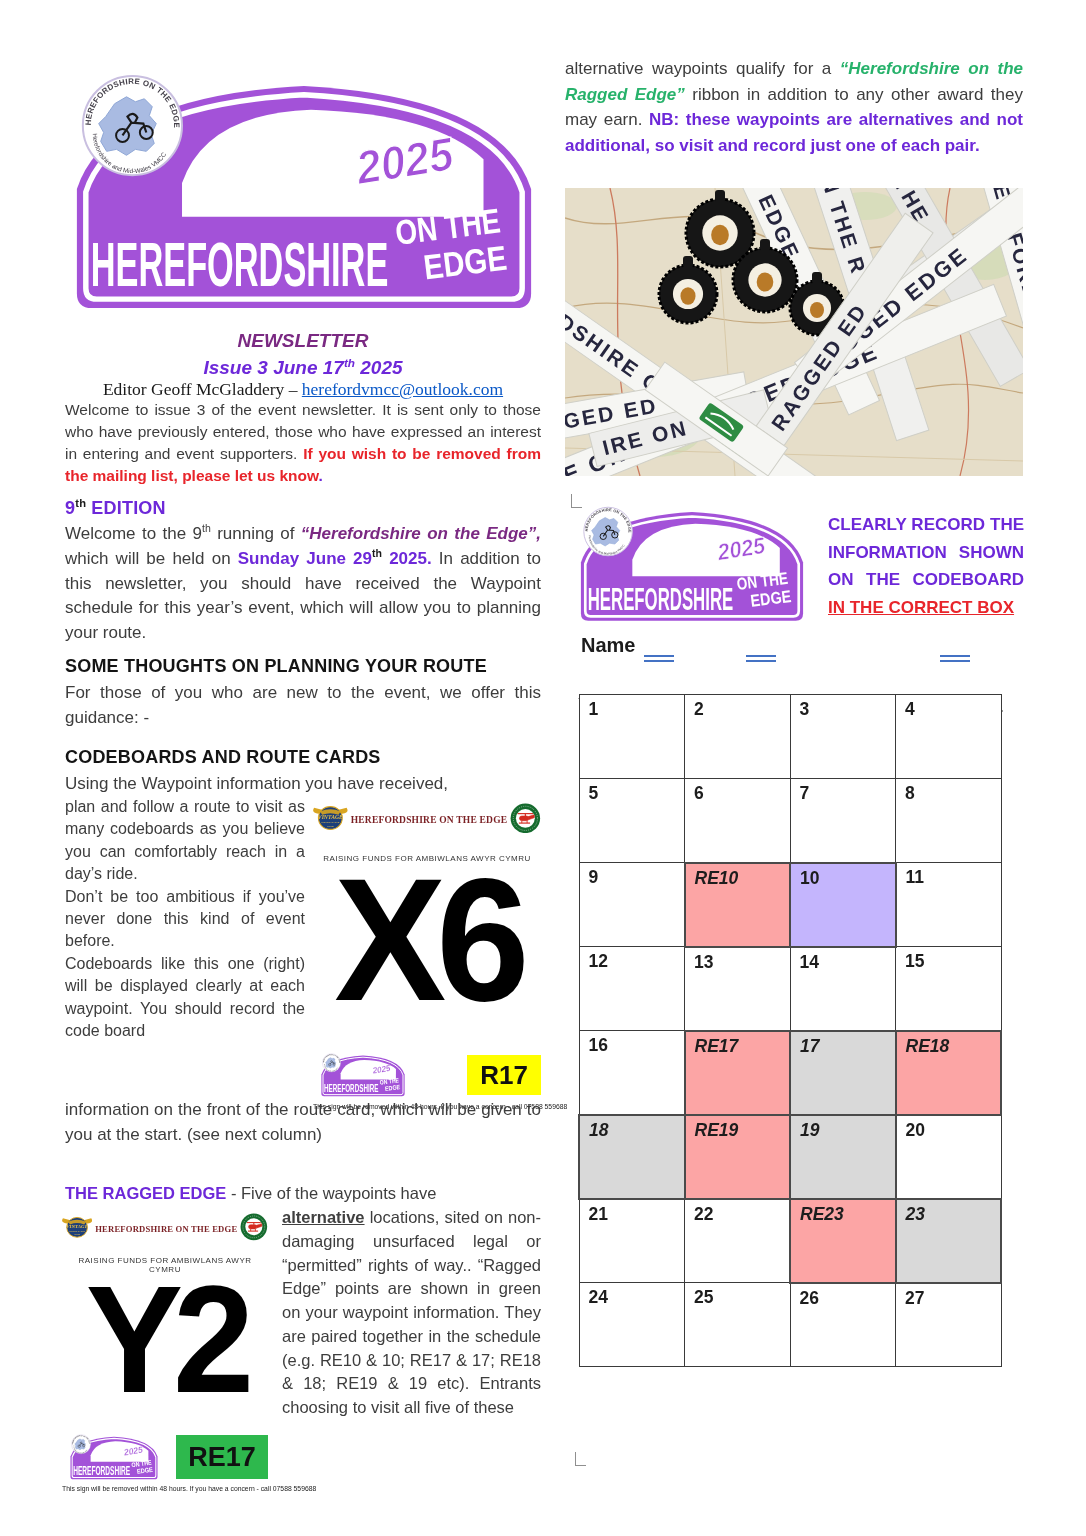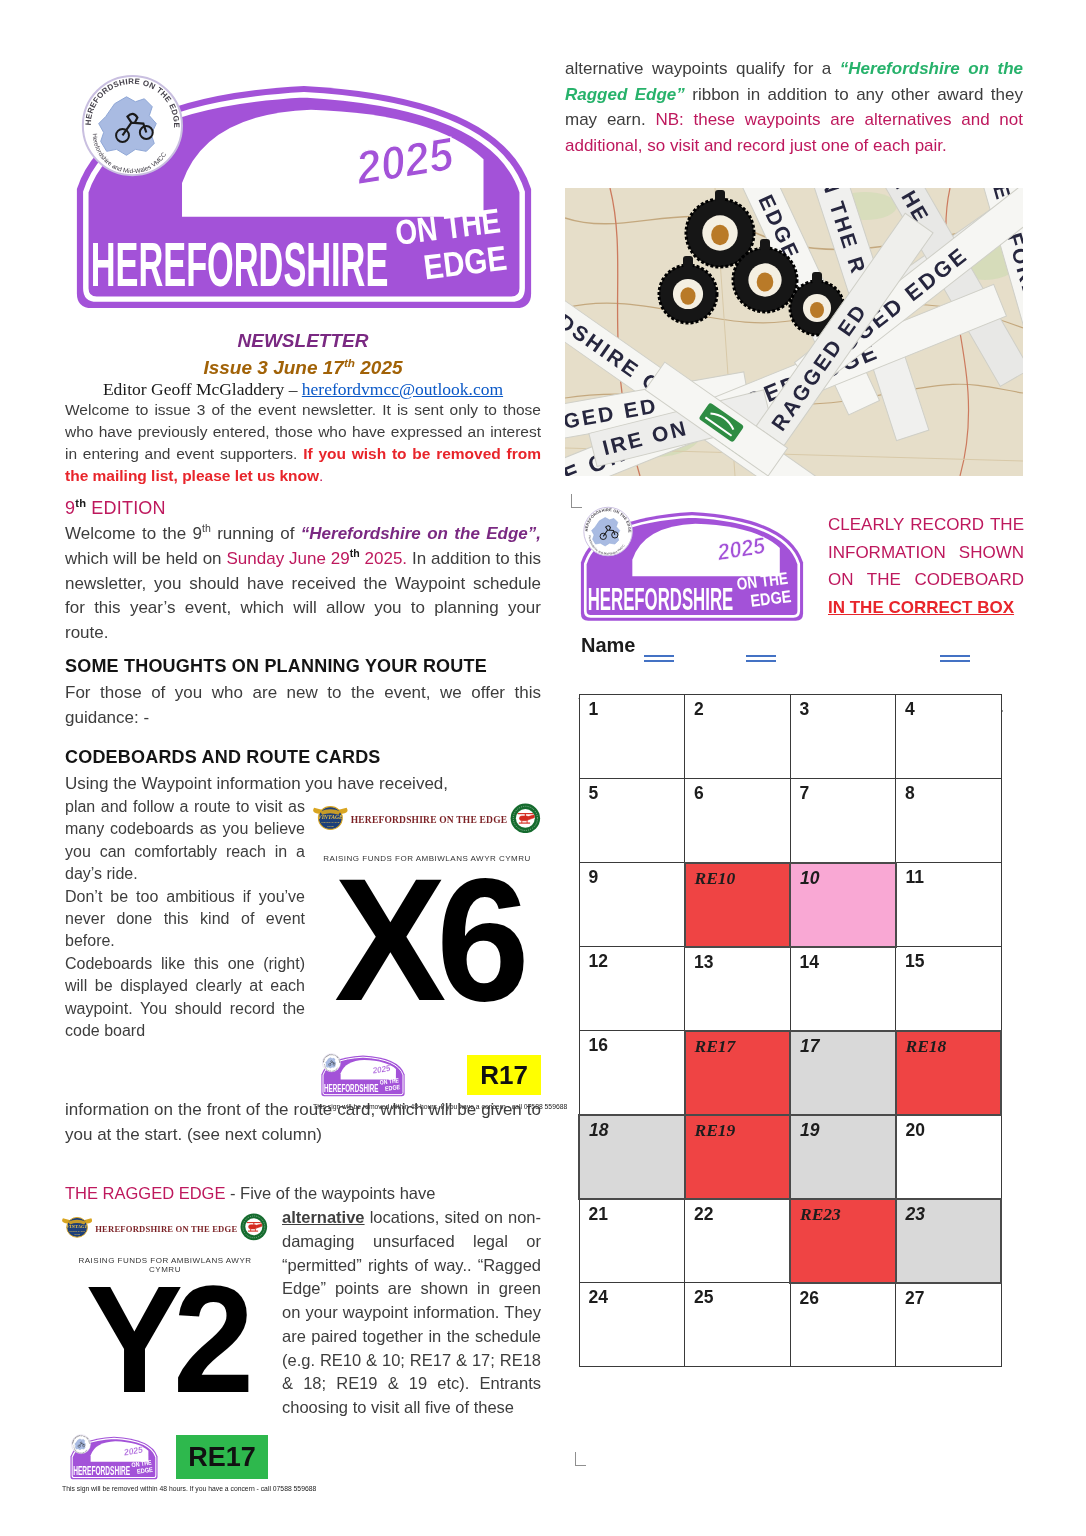--- a/index.html
+++ b/index.html
@@ -6,32 +6,32 @@
   #page{position:relative;width:1086px;height:1536px;background:#ffffff;overflow:hidden;
         font-family:"Liberation Sans",sans-serif;color:#3d3d3d;}
   .abs{position:absolute;}
   p{margin:0;}
   .just{text-align:justify;}
   .center{text-align:center;}
   .body-t{font-size:17px;line-height:1.45;}
   .body-s{font-size:16px;line-height:1.40;}
   .head{font-weight:bold;color:#141414;font-size:18px;letter-spacing:.2px;}
   
-  .sg-b{font-weight:normal;color:#be185d;}
+  .sg-b{font-weight:bold;color:#6d28d9;}
   .sg-sup{font-size:.62em;vertical-align:super;}
   .sg-bsup{font-size:.62em;vertical-align:super;font-weight:bold;color:#1a1a1a;}
   .sg-red{font-weight:bold;color:#e8252b;}
   .sg-purple{font-weight:bold;font-style:italic;color:#7a2982;margin-top:8px;}
   .sg-green{font-weight:bold;font-style:italic;color:#27b26b;}
   .sg-link{color:#0a58c7;text-decoration:underline;}
   .sg-bu{font-weight:bold;color:#404040;text-decoration:underline;}
   .sg-redu{font-weight:bold;color:#e8252b;text-decoration:underline;}
   
   .nl-title{font-size:19px;font-weight:bold;font-style:italic;color:#7a2982;}
-  .nl-issue{font-size:19px;font-weight:bold;font-style:italic;color:#a16207;}
+  .nl-issue{font-size:19px;font-weight:bold;font-style:italic;color:#6d28d9;}
   .editor{font-family:"Liberation Serif",serif;font-size:17.5px;color:#1a1a1a;}
   .welcome{font-size:15.5px;line-height:1.42;}
   
   .codeboard{background:#fff;}
   .cb-head{display:flex;align-items:center;justify-content:space-between;}
   .cb-title{font-family:"Liberation Serif",serif;font-weight:bold;color:#7a1f23;
             font-size:9.5px;letter-spacing:.2px;white-space:nowrap;padding:0 3px;}
   .cb-charity{font-size:8px;color:#333;text-align:center;letter-spacing:.5px;margin-top:10px;}
   .cb-code{font-weight:bold;color:#000;text-align:center;line-height:.88;letter-spacing:-10px;
            transform:scaleY(1.04);}
@@ -40,22 +40,22 @@
   .cb-caption{font-size:6.8px;color:#222;text-align:center;white-space:nowrap;}
   
   .form-line{display:flex;align-items:baseline;font-size:20px;font-weight:bold;color:#1c1c1c;position:relative;}
   .leader{flex:1;border-bottom:2.5px dotted #9a9a9a;margin:0 3px 5px 3px;}
   .blmark{position:absolute;width:30px;height:3px;border-top:2px solid #4472c4;border-bottom:2px solid #4472c4;}
   .wavy{text-decoration:underline wavy #cc1100;text-decoration-thickness:1.6px;text-underline-offset:4px;}
   
   table.grid{border-collapse:collapse;table-layout:fixed;width:424px;}
   table.grid td{border:1.6px solid #3a3a3a;height:84px;box-sizing:border-box;vertical-align:top;
        padding:4px 0 0 9px;font-weight:bold;font-size:17.5px;color:#1d1d1d;background:#fff;}
-  table.grid td.green{background:#ef4444;font-style:italic;border:2.6px solid #4a4a4a;font-family:Liberation Serif, serif;}
-  table.grid td.blue{background:#f9a8d4;font-style:italic;border:2.6px solid #4a4a4a;}
+  table.grid td.green{background:#fca5a5;font-style:italic;border:2.6px solid #4a4a4a;}
+  table.grid td.blue{background:#c4b5fd;border:2.6px solid #4a4a4a;}
   table.grid td.gray{background:#d9d9d9;font-style:italic;border:2.6px solid #4a4a4a;}
   table.grid td.none{border:none;background:transparent;}
   .cornermark{width:10px;height:13px;border-left:1.6px solid #8f8f8f;border-bottom:1.6px solid #8f8f8f;}
   .narrow p{text-align:justify;}
 </style>
 </head>
 <body>
 
 <div id="page">
 

